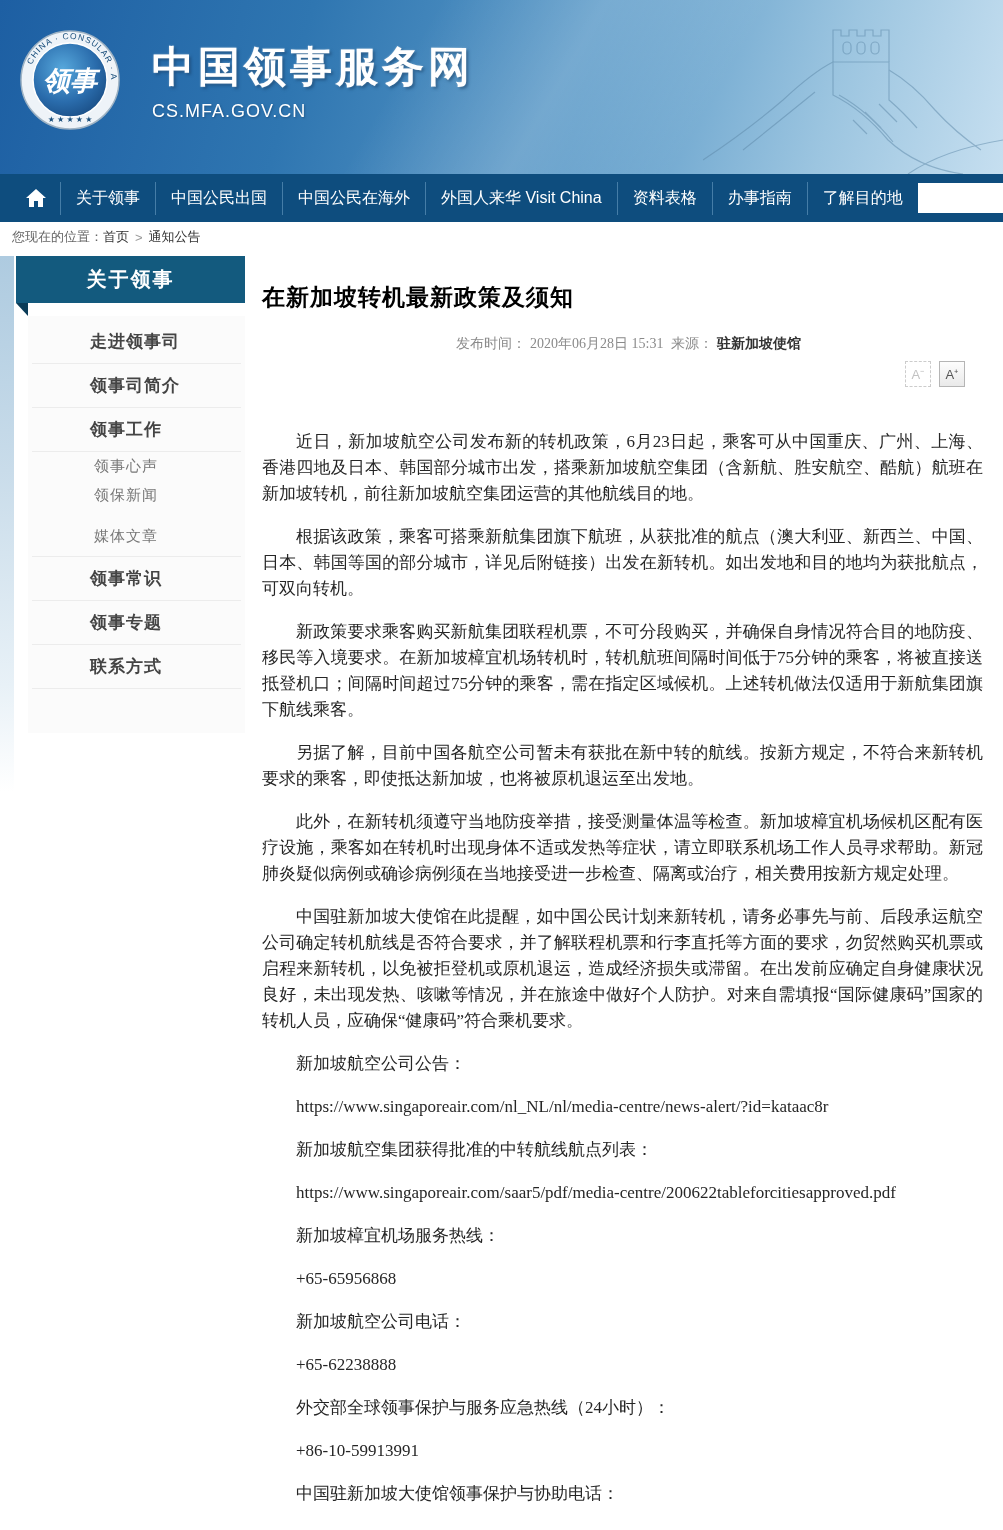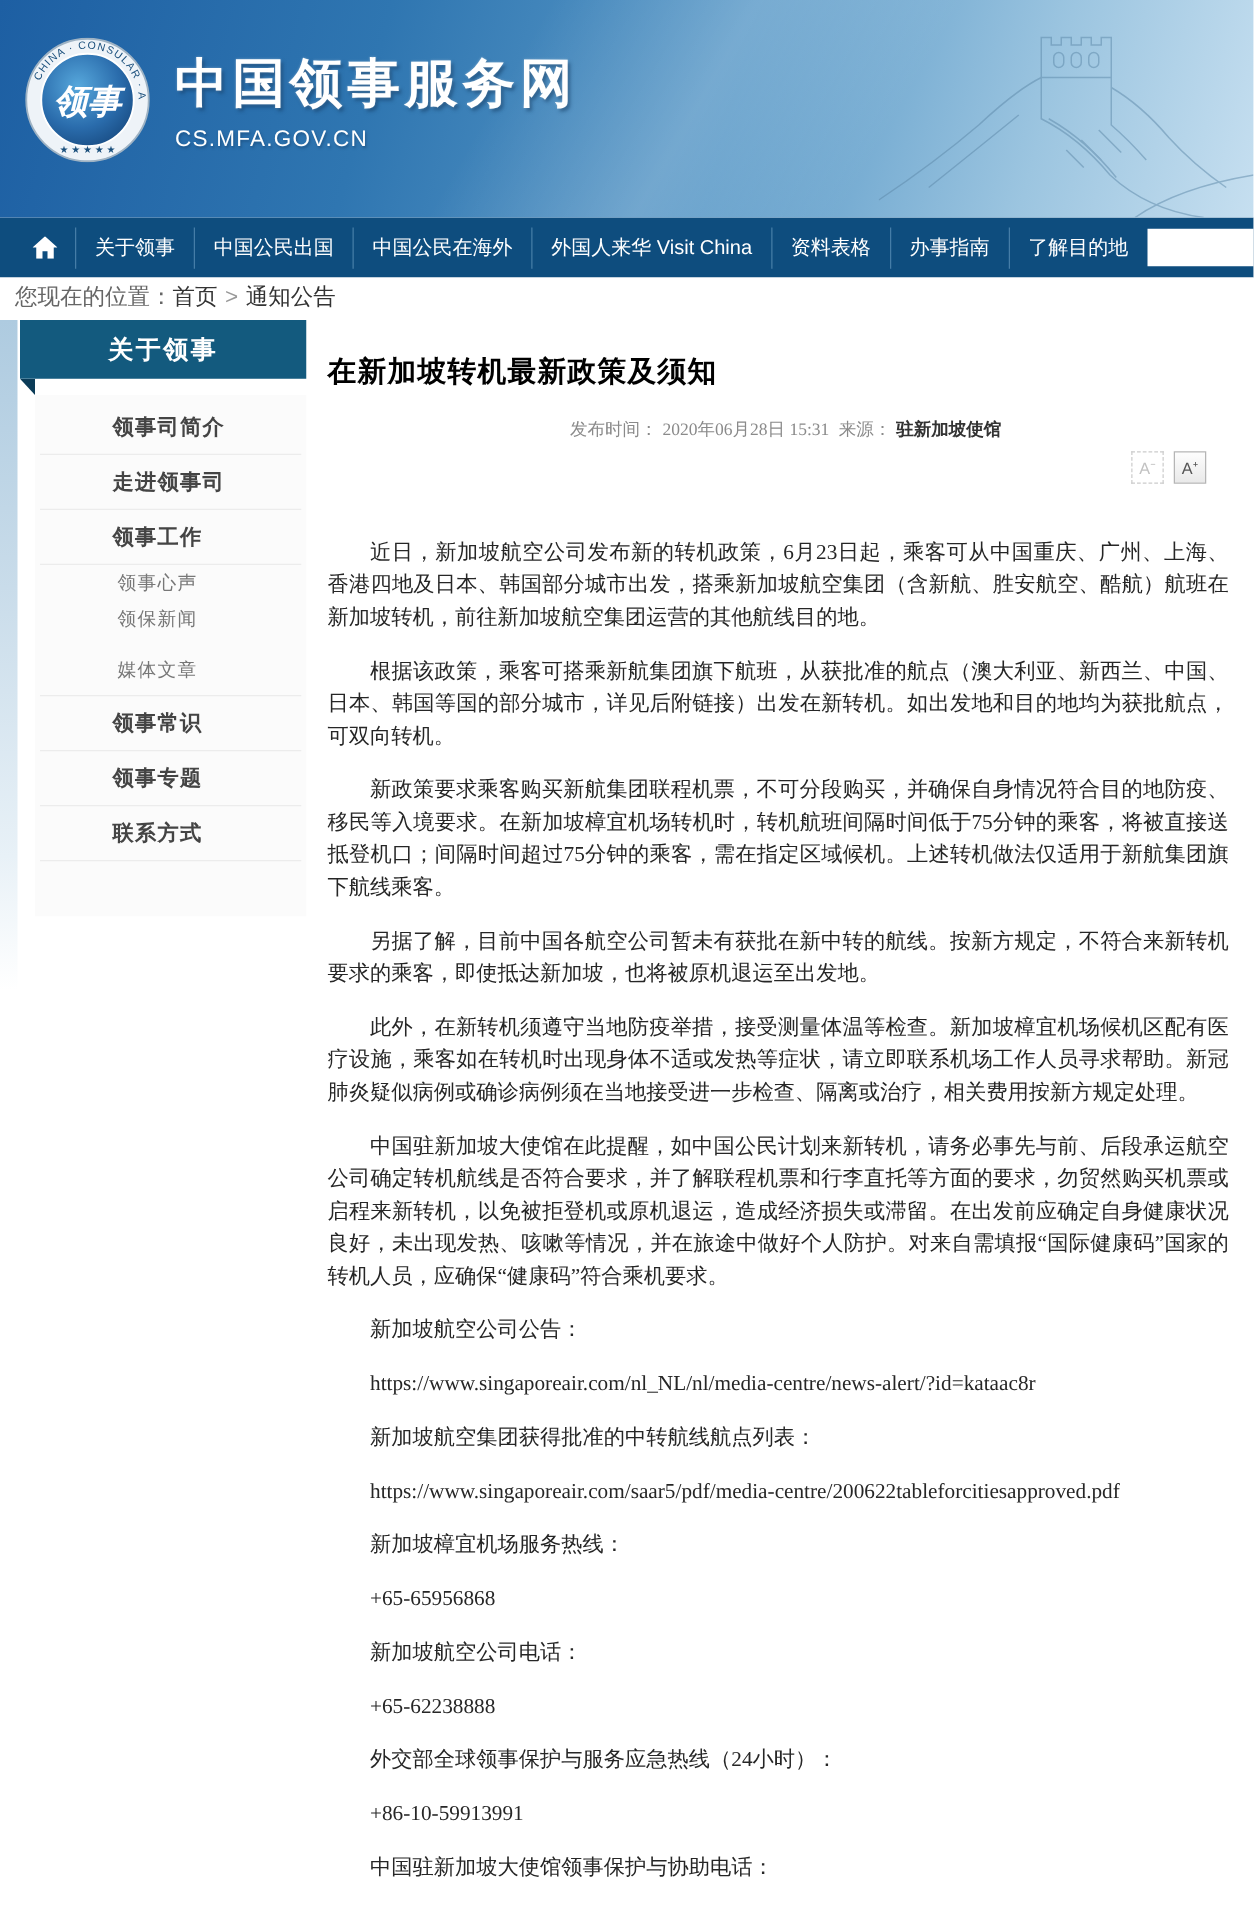--- a/index.html
+++ b/index.html
@@ -13,21 +13,21 @@
     overflow:hidden;
   }
   .site-header .streak {
     position:absolute; inset:0;
     background:linear-gradient(120deg, rgba(255,255,255,0) 40%, rgba(255,255,255,.18) 55%, rgba(255,255,255,0) 70%);
     pointer-events:none;
   }
   .greatwall { position:absolute; right:0; top:0; height:174px; width:300px; opacity:.5; }
   .brand { position:absolute; left:20px; top:30px; display:flex; align-items:center; }
   .emblem { width:100px; height:100px; }
-  .brand-text { margin-left:20px; color:#fff; }
+  .brand-text { margin-left:32px; color:#fff; }
   .site-name {
     font-size:42px; font-weight:bold; letter-spacing:4px;
     text-shadow:2px 2px 3px rgba(20,60,100,.55), 0 0 2px rgba(255,255,255,.4);
   }
   .site-domain { font-size:18px; letter-spacing:1px; margin-top:6px; text-shadow:1px 1px 2px rgba(20,60,100,.5); }
 
   
   .navbar {
     height:48px; background:#0e4d7e; display:flex; align-items:center; padding:0 8px 0 12px;
   }
@@ -36,21 +36,21 @@
     color:#fff; font-size:16px; text-decoration:none; padding:6px 15px; white-space:nowrap;
     border-left:1px solid rgba(160,205,235,.38); cursor:pointer;
   }
   .nav-item:first-of-type { }
   .nav-search { margin-left:auto; display:flex; align-items:center; }
   .nav-search input {
     width:148px; height:30px; border:none; outline:none; background:#fff; padding:0 8px; font-size:14px;
   }
 
   
-  .breadcrumb { height:30px; display:flex; align-items:center; padding-left:12px; font-size:18px; color:#666; background:#fff; }
+  .breadcrumb { height:30px; display:flex; align-items:center; padding-left:12px; font-size:13px; color:#666; background:#fff; }
   .breadcrumb a { color:#333; text-decoration:none; cursor:pointer; }
   .breadcrumb .sep { margin:0 6px; color:#999; }
 
   
   .page-body { position:relative; }
   .left-stripe {
     position:absolute; left:0; top:4px; width:14px; height:536px;
     background:linear-gradient(180deg,#aecbe0 0%,#c9dcea 40%,#e8f1f7 80%,rgba(255,255,255,0) 100%);
   }
 
@@ -164,22 +164,22 @@
   </div>
 
   <div class="page-body">
     <div class="left-stripe"></div>
 
     <aside class="sidebar">
       <div class="sidebar-header">关于领事</div>
       <div class="fold"></div>
       <div class="menu-wrap">
         <ul>
+          <li class="mi-main">走进领事司</li>
           <li class="mi-main">领事司简介</li>
-          <li class="mi-main">走进领事司</li>
           <li class="mi-main">领事工作</li>
           <li class="mi-sub">领事心声</li>
           <li class="mi-sub">领保新闻</li>
           <li class="mi-sub mi-sub-last">媒体文章</li>
           <li class="mi-main">领事常识</li>
           <li class="mi-main">领事专题</li>
           <li class="mi-main">联系方式</li>
         </ul>
       </div>
     </aside>

